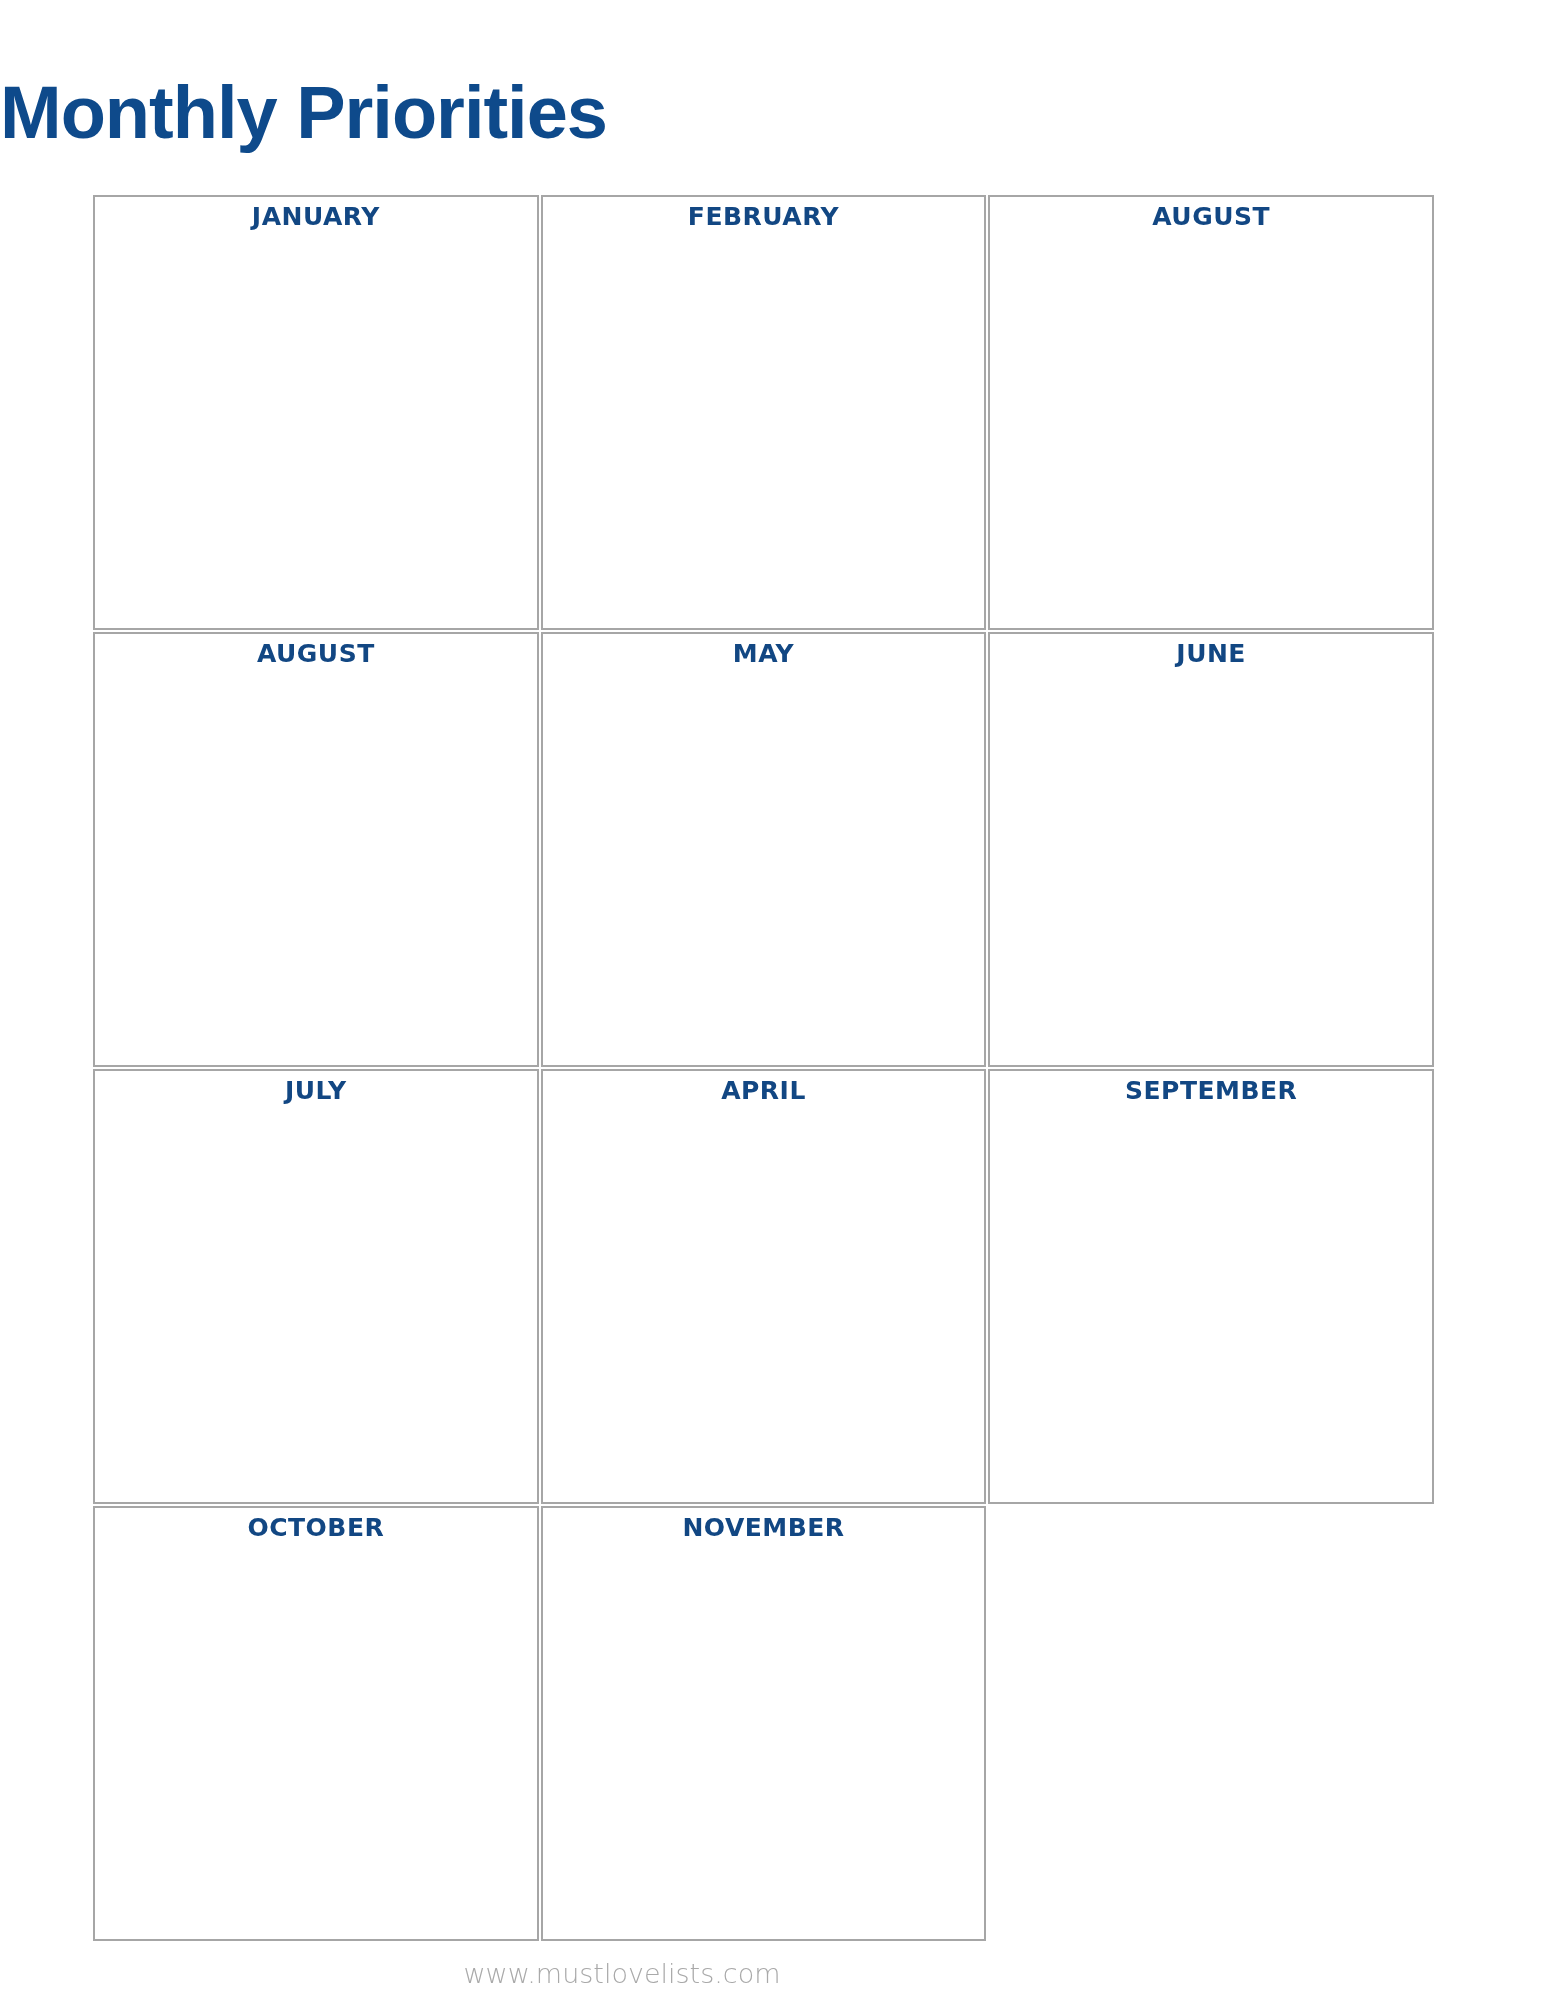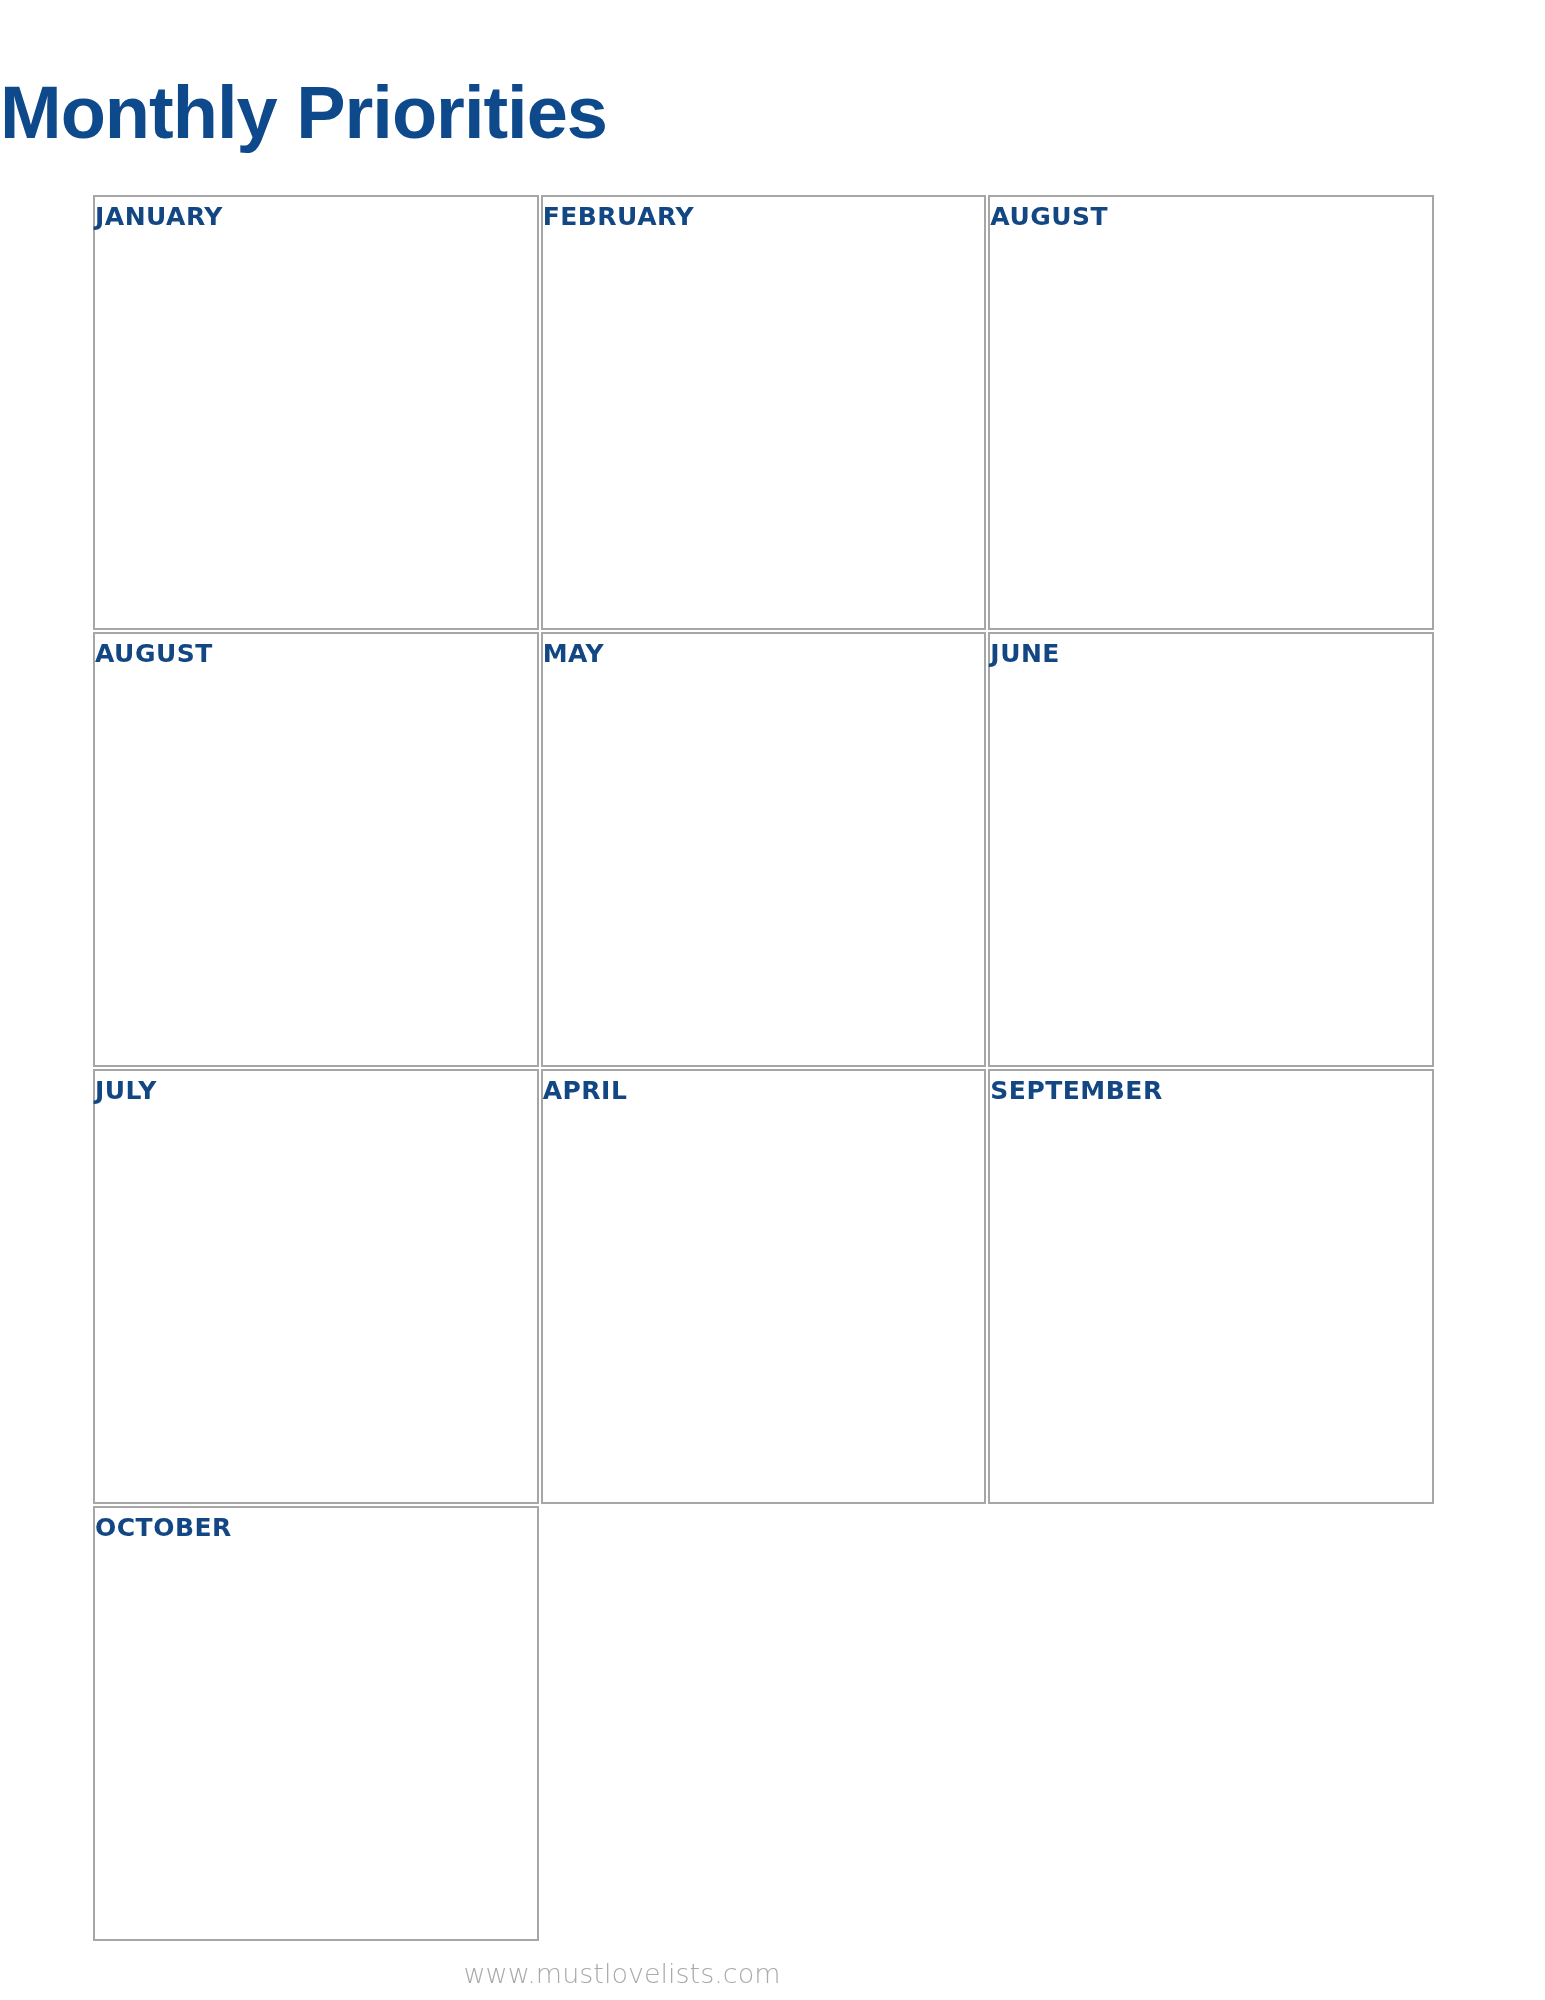--- a/index.html
+++ b/index.html
@@ -10,21 +10,21 @@
     color:#0e4a8b; letter-spacing:-1px; line-height:90px;
   }
   .grid {
     position:absolute; left:92px; top:194px; width:1343px; height:1748px;
     display:grid; grid-template-columns:repeat(3, 1fr); grid-template-rows:repeat(4, 1fr);
   }
   .cell {
     border:2px solid #a6a6a6; margin:1px; box-sizing:border-box; position:relative; background:#fff;
   }
   .cell-label {
-    display:block; margin-top:4px;
+    display:block; text-align:center; margin-top:4px;
     font-family:"DejaVu Sans", sans-serif; font-size:25px; font-weight:600;
     color:#124783; letter-spacing:0.5px; line-height:32px;
   }
   .footer {
     position:absolute; left:0; top:1958px; width:1244px; text-align:center;
     font-family:"DejaVu Sans", sans-serif; font-size:27px; color:#a9a9a9; font-weight:300;
   }
 </style>
 </head>
 <body>
@@ -55,15 +55,18 @@
     </div>
   <div class="cell">
       <span class="cell-label">APRIL</span>
     </div>
   <div class="cell">
       <span class="cell-label">SEPTEMBER</span>
     </div>
   <div class="cell">
       <span class="cell-label">OCTOBER</span>
     </div>
+  <div class="cell">
+      <span class="cell-label">NOVEMBER</span>
+    </div>
 </div>
 
 <div class="footer">www.mustlovelists.com</div>
 
 </body></html>

